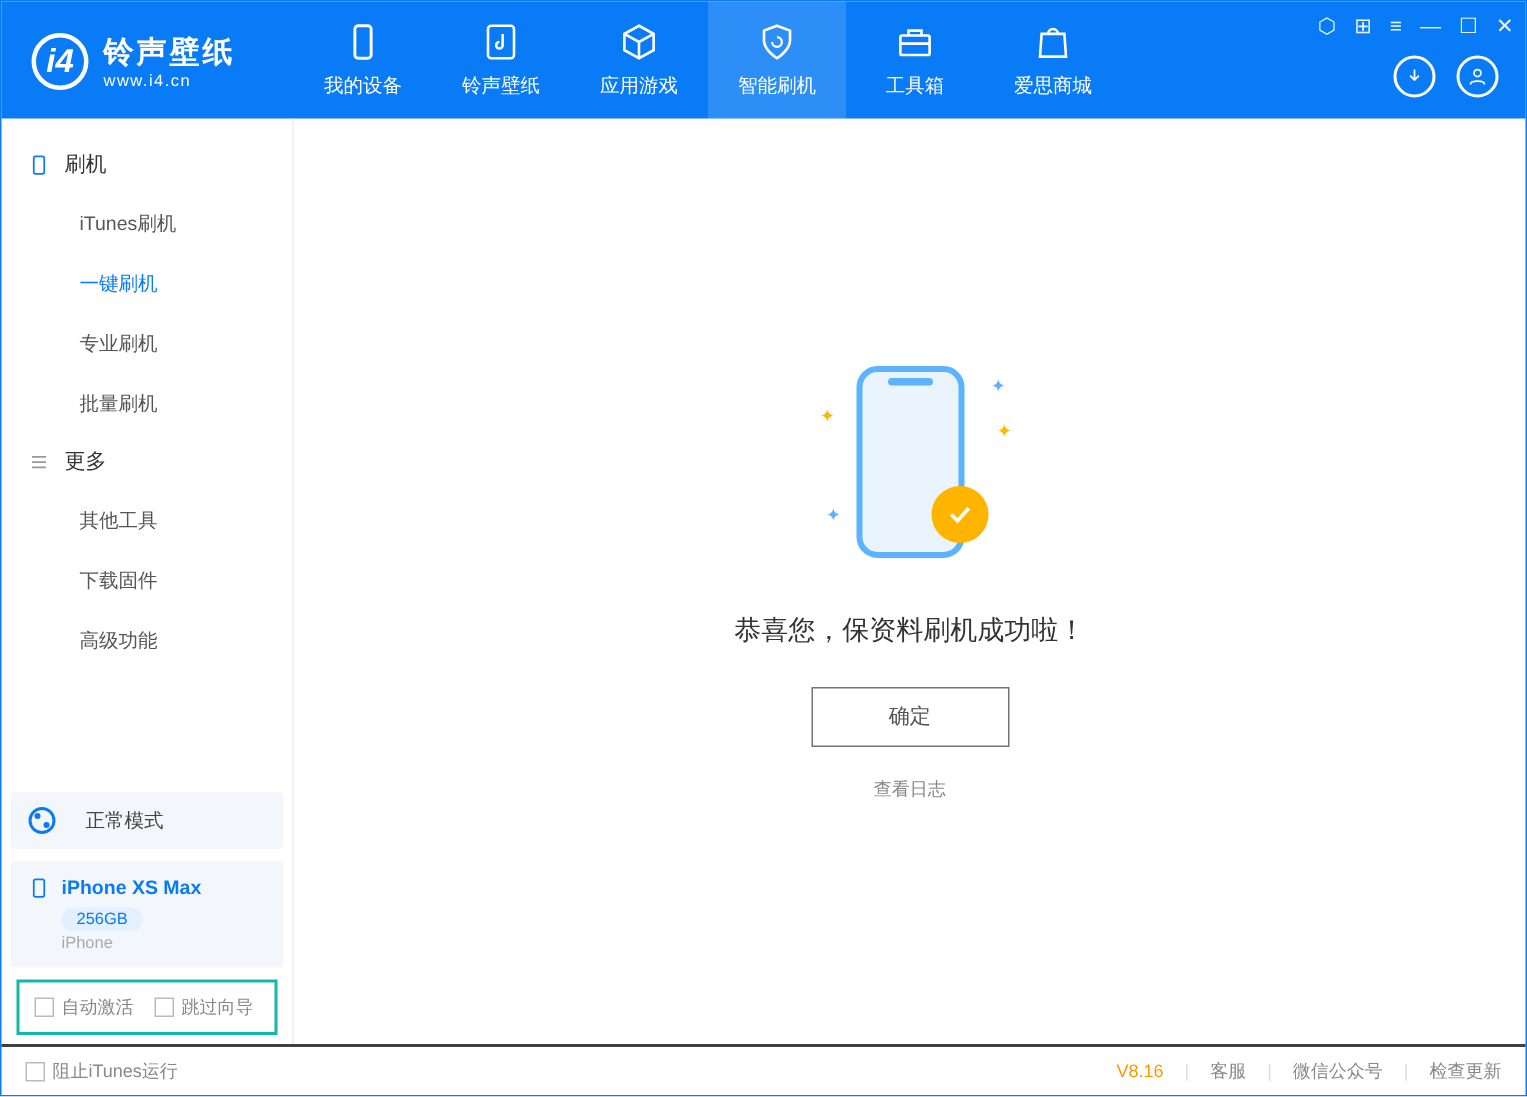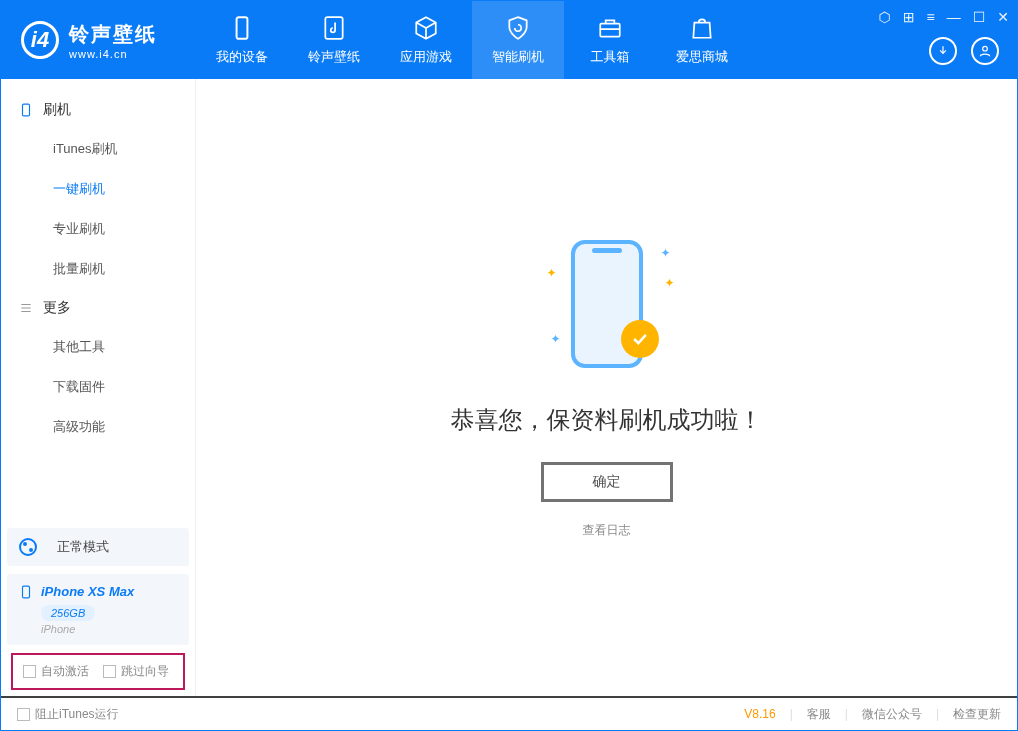--- a/index.html
+++ b/index.html
@@ -1,19 +1,19 @@
 <!DOCTYPE html>
 <html><head>
 <meta charset="utf-8">
 <style>
 * { margin: 0; padding: 0; box-sizing: border-box; font-family: "Microsoft YaHei", sans-serif; }
 body { background: #fff; }
 .app-window { width: 1018px; height: 731px; border: 1px solid #0a7bf6; display: flex; flex-direction: column; }
 .header { background: linear-gradient(to bottom, #0a7bf6, #0a7bf6); height: 78px; display: flex; align-items: center; color: #fff; position: relative; }
-.logo-area { display: flex; align-items: center; padding-left: 20px; width: 195px; }
+.logo-area { display: flex; align-items: flex-end; padding-left: 20px; width: 195px; }
 .logo-circle { width: 38px; height: 38px; border: 3px solid #fff; border-radius: 50%; display: flex; align-items: center; justify-content: center; font-size: 22px; font-weight: bold; font-style: italic; }
 .logo-text { margin-left: 10px; }
 .logo-title { font-size: 20px; font-weight: bold; letter-spacing: 2px; }
 .logo-sub { font-size: 11px; letter-spacing: 1px; }
 .nav-tabs { display: flex; height: 100%; }
 .nav-tab { width: 92px; display: flex; flex-direction: column; align-items: center; justify-content: center; cursor: pointer; font-size: 13px; gap: 6px; }
 .nav-tab.active { background: rgba(255,255,255,0.15); }
 .nav-icon { width: 28px; height: 28px; display: flex; align-items: center; justify-content: center; }
 .nav-icon svg { width: 26px; height: 26px; fill: #fff; }
 .win-controls { position: absolute; right: 8px; top: 8px; display: flex; gap: 12px; align-items: center; }
@@ -27,40 +27,40 @@
 .side-group-hdr { display: flex; align-items: center; gap: 10px; padding: 10px 18px; font-size: 14px; color: #333; font-weight: normal; }
 .side-group-hdr svg { width: 14px; height: 14px; }
 .side-item { padding: 11px 10px 11px 52px; font-size: 13px; color: #555; cursor: pointer; }
 .side-item.active { color: #0a7bf6; }
 .side-bottom { padding: 6px; }
 .mode-box { background: #f3f7fb; border-radius: 3px; padding: 10px 12px; font-size: 13px; color: #444; display: flex; align-items: center; gap: 20px; margin-bottom: 8px; }
 .mode-icon { width: 18px; height: 18px; border: 2px solid #0a7bf6; border-radius: 50%; position: relative; }
 .mode-icon::before, .mode-icon::after { content:''; position:absolute; width:4px; height:4px; background:#0a7bf6; border-radius:50%; }
 .mode-icon::before { top:2px; left:2px; }
 .mode-icon::after { bottom:2px; right:2px; }
-.device-box { background: #f3f7fb; border-radius: 3px; padding: 10px 12px; font-style: italic; }
+.device-box { background: #f3f7fb; border-radius: 3px; padding: 10px 12px; }
 .device-row { display: flex; align-items: center; gap: 8px; font-size: 13px; color: #0a7bf6; font-weight: bold; }
 .device-badge { display:inline-block; background: #e3f0ff; color:#0a7bf6; font-size: 11px; padding: 2px 10px; border-radius: 10px; margin: 6px 0 2px 22px; font-weight:normal;}
 .device-type { font-size: 11px; color: #aaa; margin-left: 22px; }
-.checkbox-row { border: 2px solid #be185d; padding: 8px 10px; display:flex; gap: 14px; font-size: 12px; color:#888; margin: 8px 4px 0 4px;}
+.checkbox-row { border: 2px solid #14b8a6; padding: 8px 10px; display:flex; gap: 14px; font-size: 12px; color:#888; margin: 8px 4px 0 4px;}
 .cb { display:flex; align-items:center; gap:5px; cursor:pointer; }
 .cb-box { width:13px; height:13px; border:1px solid #bbb; }
 .main { flex: 1; display: flex; flex-direction: column; align-items: center; justify-content: center; position: relative; }
 .success-ill { width: 140px; height: 140px; position: relative; margin-bottom: 28px; }
 .phone-shape { width: 72px; height: 128px; border: 4px solid #5cb3ff; border-radius: 14px; background: #eaf4ff; position: absolute; left: 34px; top: 4px; }
 .phone-notch { width: 30px; height: 5px; background: #5cb3ff; border-radius: 3px; position: absolute; top: 4px; left: 50%; transform: translateX(-50%); }
 .check-badge { width: 38px; height: 38px; background: #ffb400; border-radius: 50%; position: absolute; right: 18px; bottom: 18px; display:flex; align-items:center; justify-content:center; }
 .check-badge svg { width:20px; height:20px; stroke:#fff; stroke-width:3; fill:none; }
 .sparkle { position:absolute; font-size: 12px; }
 .sp1 { color:#ffb400; left: 10px; top: 30px; }
 .sp2 { color:#5cb3ff; left: 14px; bottom: 30px; }
 .sp3 { color:#5cb3ff; right: 6px; top: 10px; }
 .sp4 { color:#ffb400; right: 2px; top: 40px; }
-.success-text { font-size: 24px; color: #333; margin-bottom: 26px; }
-.ok-btn { width: 132px; height: 40px; border: 3px solid #737373; background: #fff; font-size: 14px; color: #555; cursor: pointer; margin-bottom: 20px; }
+.success-text { font-size: 18px; color: #333; margin-bottom: 26px; }
+.ok-btn { width: 132px; height: 40px; border: 1px solid #737373; background: #fff; font-size: 14px; color: #555; cursor: pointer; margin-bottom: 20px; }
 .log-link { font-size: 12px; color: #888; cursor: pointer; }
 .footer { height: 34px; border-top: 2px solid #404040; display: flex; align-items: center; padding: 0 16px; font-size: 12px; color: #888; }
 .footer .cb { color:#888; }
 .footer-right { margin-left: auto; display:flex; align-items:center; gap: 14px; }
 .footer-right .sep { color:#ddd; }
 .footer-right span { cursor:pointer; }
 .ver { color:#ff9800; }
 </style>
 </head>
 <body>

